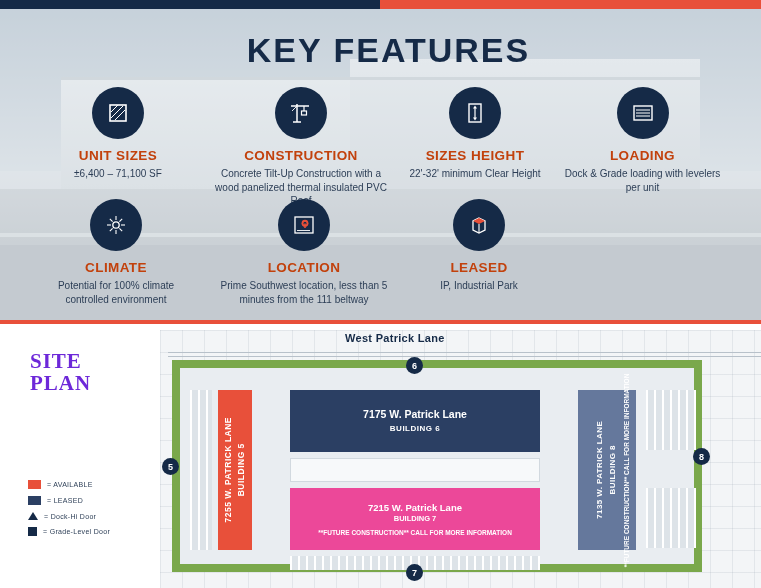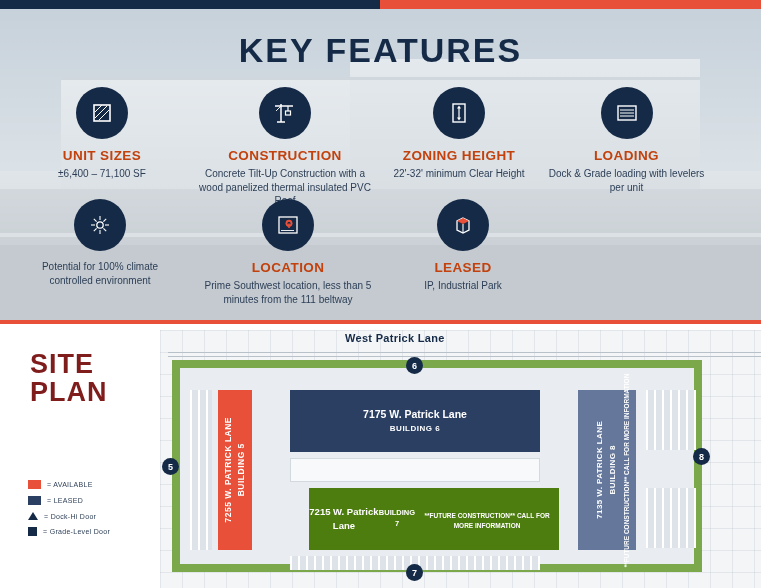--- a/index.html
+++ b/index.html
@@ -15,20 +15,21 @@
   .top-bar { display: flex; height: 9px; width: 100%; }
   .top-bar .navy { background: #152a47; flex: 0 0 380px; }
   .top-bar .red  { background: #e8503a; flex: 1; }
 
   
   .features-panel {
     position: relative;
     height: 311px;
     overflow: hidden;
     background: #cfd6dd;
+    padding-left: 16px;
   }
   
   .photo-bg {
     position: absolute; inset: 0;
     background:
       linear-gradient(to bottom, #b9c3cc 0%, #c6ced6 28%, #d7dce1 50%, #cfd5da 62%, #c2c8cd 100%);
   }
   .photo-bg .sky {
     position: absolute; left:0; right:0; top:0; height: 52%;
     background: linear-gradient(to bottom, #9fb0c0, #cdd5dc);
@@ -117,25 +118,26 @@
   
   .siteplan {
     position: relative;
     height: 268px;
     background: #ffffff;
     border-top: 2px solid #e8503a;
   }
   .sp-title {
     position: absolute;
     left: 30px; top: 28px;
-    font-size: 27px;
+    font-size: 21px;
     font-weight: bold;
-    color: #7f1d1d;
+    color: #6d28d9;
     letter-spacing: 1px;
     line-height: 1.05;
+    font-family: Liberation Serif, serif;
   }
   .legend {
     position: absolute;
     left: 28px; top: 158px;
     font-size: 7px;
     color: #2c3e56;
   }
   .legend-row { display: flex; align-items: center; margin-bottom: 7px; }
   .legend-row .sw { width: 13px; height: 9px; margin-right: 6px; }
   .legend-row .sw.avail { background: #e8503a; }
@@ -212,25 +214,24 @@
   .b6 {
     left: 110px; top: 22px; width: 250px; height: 62px;
     background: #2b3f63;
     flex-direction: column;
     font-size: 10.5px;
     line-height: 1.5;
   }
   .b6 .sub { font-size: 8px; font-weight: bold; letter-spacing: 0.5px; }
   .b7 {
     left: 110px; top: 120px; width: 250px; height: 62px;
-    background: #4d7c0f;
-    flex-direction: row;
+    background: #ec4899;
+    flex-direction: column;
     font-size: 9.5px;
     line-height: 1.45;
-    margin-left: 19px;
   }
   .b7 .sub { font-size: 7.5px; font-weight: bold; }
   .b7 .note { font-size: 6.5px; font-weight: bold; margin-top: 3px; line-height: 1.4; }
   .b8 {
     left: 398px; top: 22px; width: 58px; height: 160px;
     background: #5e7298;
     opacity: 0.95;
   }
   .b8 .vert {
     transform: rotate(-90deg);
@@ -335,21 +336,21 @@
 
       <div class="feat c3">
         <div class="circle">
           <svg width="26" height="26" viewBox="0 0 26 26">
             <rect x="7" y="4" width="12" height="18" fill="none" stroke="#ffffff" stroke-width="1.4"></rect>
             <line x1="13" y1="7" x2="13" y2="19" stroke="#ffffff" stroke-width="1.2"></line>
             <polygon points="13,5.5 11,8.5 15,8.5" fill="#ffffff"></polygon>
             <polygon points="13,20.5 11,17.5 15,17.5" fill="#ffffff"></polygon>
           </svg>
         </div>
-        <h3>ZONING HEIGHT</h3>
+        <h3>SIZES HEIGHT</h3>
         <p>22'-32' minimum Clear Height</p>
       </div>
 
       <div class="feat c4">
         <div class="circle">
           <svg width="26" height="26" viewBox="0 0 26 26">
             <rect x="4" y="6" width="18" height="14" fill="none" stroke="#ffffff" stroke-width="1.4"></rect>
             <line x1="6" y1="10" x2="20" y2="10" stroke="#ffffff" stroke-width="1"></line>
             <line x1="6" y1="13" x2="20" y2="13" stroke="#ffffff" stroke-width="1"></line>
             <line x1="6" y1="16" x2="20" y2="16" stroke="#ffffff" stroke-width="1"></line>
@@ -371,20 +372,21 @@
                 <line x1="13" y1="18" x2="13" y2="22"></line>
               <line x1="4" y1="13" x2="8" y2="13"></line>
                 <line x1="18" y1="13" x2="22" y2="13"></line>
               <line x1="6.8" y1="6.8" x2="9.6" y2="9.6"></line>
                 <line x1="16.4" y1="16.4" x2="19.2" y2="19.2"></line>
               <line x1="19.2" y1="6.8" x2="16.4" y2="9.6"></line>
                 <line x1="9.6" y1="16.4" x2="6.8" y2="19.2"></line>
             </g>
           </svg>
         </div>
+        <h3>CLIMATE</h3>
         <p>Potential for 100% climate controlled environment</p>
       </div>
 
       <div class="feat c2">
         <div class="circle">
           <svg width="26" height="26" viewBox="0 0 26 26">
             <rect x="4" y="5" width="18" height="16" fill="none" stroke="#ffffff" stroke-width="1.3"></rect>
             <path d="M14 9 a2.6 2.6 0 1 1 -0.01 0 M14 11.4 L14 16" fill="none" stroke="#e8503a" stroke-width="1.6"></path>
             <circle cx="14" cy="11" r="2.6" fill="none" stroke="#e8503a" stroke-width="1.5"></circle>
             <line x1="6" y1="18.5" x2="19" y2="18.5" stroke="#ffffff" stroke-width="0.9"></line>

